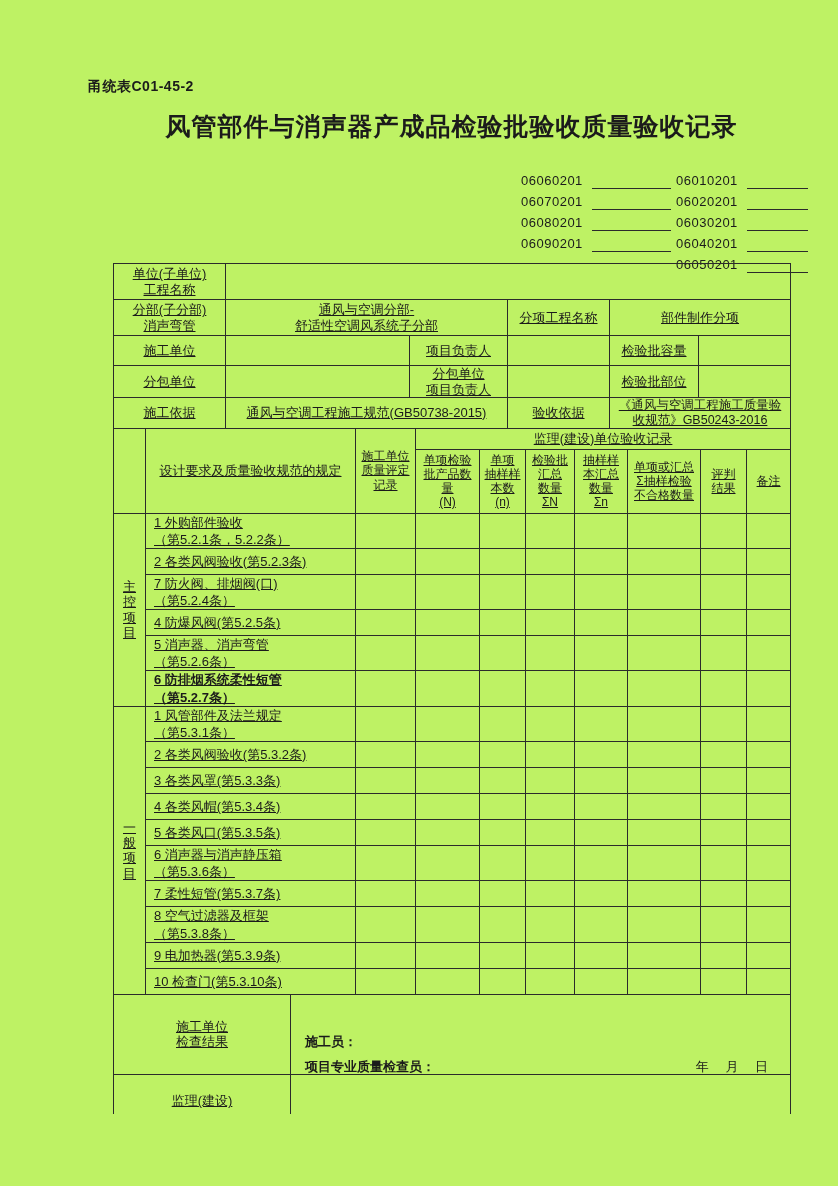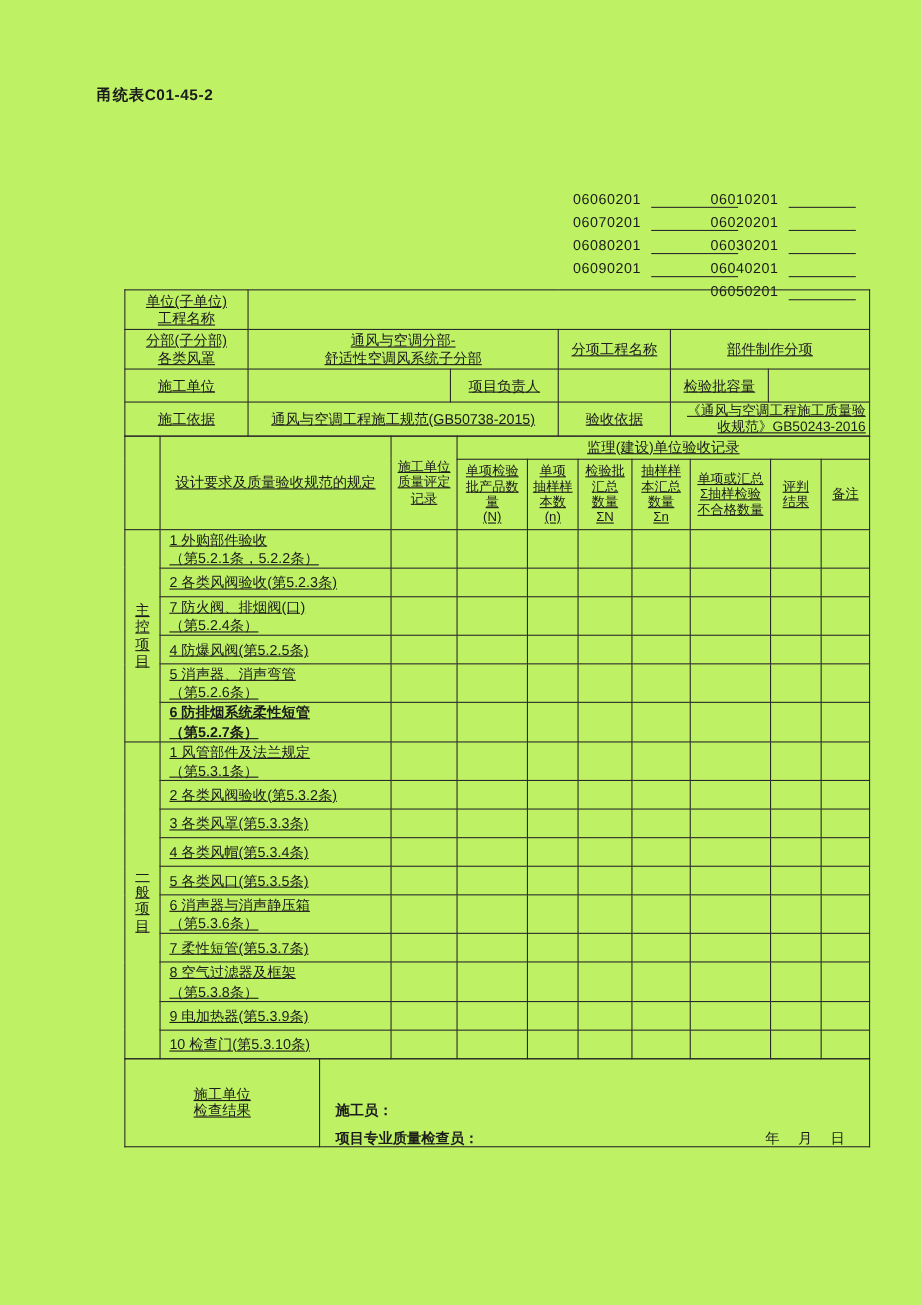--- a/index.html
+++ b/index.html
@@ -8,49 +8,50 @@
     font-family:"Liberation Sans","DejaVu Sans",sans-serif;color:#1b1b1b;
     overflow:hidden;margin:0 auto;
   }
   .form-code{position:absolute;left:88px;top:78px;font-size:14px;font-weight:bold;letter-spacing:.5px;}
   .title{position:absolute;left:113px;top:110px;width:677px;text-align:center;
     font-size:25px;font-weight:bold;letter-spacing:1px;}
   
   .codes{position:absolute;left:506px;top:168px;width:286px;}
   .code-col{position:absolute;top:0;}
   .code-col.left{left:15px;width:152px;}
-  .code-col.right{left:140px;width:134px;}
+  .code-col.right{left:170px;width:134px;}
   .code-row{display:flex;align-items:flex-end;height:21px;}
   .code-row .num{font-size:13px;letter-spacing:.5px;line-height:17px;}
   .code-row .line{flex:1;border-bottom:1px solid #2b2b2b;height:15px;margin-left:9px;margin-right:2px;}
   
   .tables{position:absolute;left:113px;top:263px;width:678px;text-decoration:underline;}
   table{border-collapse:collapse;table-layout:fixed;width:677px;}
   table+table{margin-top:-1px;}
   td{border:1px solid #2b2b2b;padding:0 3px;font-size:13px;text-align:center;
      vertical-align:middle;overflow:hidden;}
   .pre{white-space:pre-line;line-height:1.18;}
   .item{text-align:left;padding-left:8px;white-space:pre-line;line-height:1.32;}
   .sm{font-size:12px;line-height:1.18;}
-  .sm2{font-size:12.5px;line-height:1.18;text-align:right;}
+  .sm2{font-size:12.5px;line-height:1.18;}
   .b{font-weight:bold;}
   .cat{font-size:13px;}
   
   .sigcell{position:relative;text-align:center;}
   .sig-builder{position:absolute;left:14px;top:38px;font-size:13px;font-weight:bold;}
   .sig-inspector{position:absolute;left:14px;top:63px;font-size:13px;font-weight:bold;}
   .sig-date{position:absolute;right:22px;top:63px;font-size:13px;margin-left:24px;}
   tr.stub td{border-bottom:none;vertical-align:bottom;padding-bottom:4px;}
 </style>
 </head>
 <body>
 
 <div class="page">
 
   <div class="form-code">甬统表C01-45-2</div>
+  <div class="title">风管部件与消声器产成品检验批验收质量验收记录</div>
 
   <div class="codes">
     <div class="code-col left">
       <div class="code-row">
           <span class="num">06060201</span>
           <span class="line"></span>
         </div>
       <div class="code-row">
           <span class="num">06070201</span>
           <span class="line"></span>
@@ -100,32 +101,41 @@
           <col style="width:92px">
         </colgroup>
       <tbody>
           <tr style="height:36px">
         <td class="pre">单位(子单位)
 工程名称</td>
         <td colspan="5"></td>
       </tr>
       <tr style="height:36px">
         <td class="pre">分部(子分部)
-各类风罩</td>
+消声弯管</td>
         <td colspan="2" class="pre">通风与空调分部-
 舒适性空调风系统子分部</td>
         <td>分项工程名称</td>
         <td colspan="2">部件制作分项</td>
       </tr>
       <tr style="height:30px">
         <td>施工单位</td>
         <td></td>
         <td>项目负责人</td>
         <td></td>
         <td>检验批容量</td>
+        <td></td>
+      </tr>
+      <tr style="height:32px">
+        <td>分包单位</td>
+        <td></td>
+        <td class="pre">分包单位
+项目负责人</td>
+        <td></td>
+        <td>检验批部位</td>
         <td></td>
       </tr>
       <tr style="height:28px">
         <td>施工依据</td>
         <td colspan="2">通风与空调工程施工规范(GB50738-2015)</td>
         <td>验收依据</td>
         <td colspan="2" class="pre sm2">《通风与空调工程施工质量验
 收规范》GB50243-2016</td>
       </tr>
     </tbody>
@@ -377,17 +387,21 @@
       <tbody>
           <tr style="height:80px">
         <td class="pre">施工单位
 检查结果</td>
         <td class="sigcell">
           <span class="sig-builder">施工员：</span>
           <span class="sig-inspector">项目专业质量检查员：</span>
           <span class="sig-date">年　 月　 日</span>
         </td>
       </tr>
+      <tr class="stub" style="height:40px">
+        <td>监理(建设)</td>
+        <td></td>
+      </tr>
     </tbody>
       </table>
 
   </div>
 </div>
 
 </body></html>

